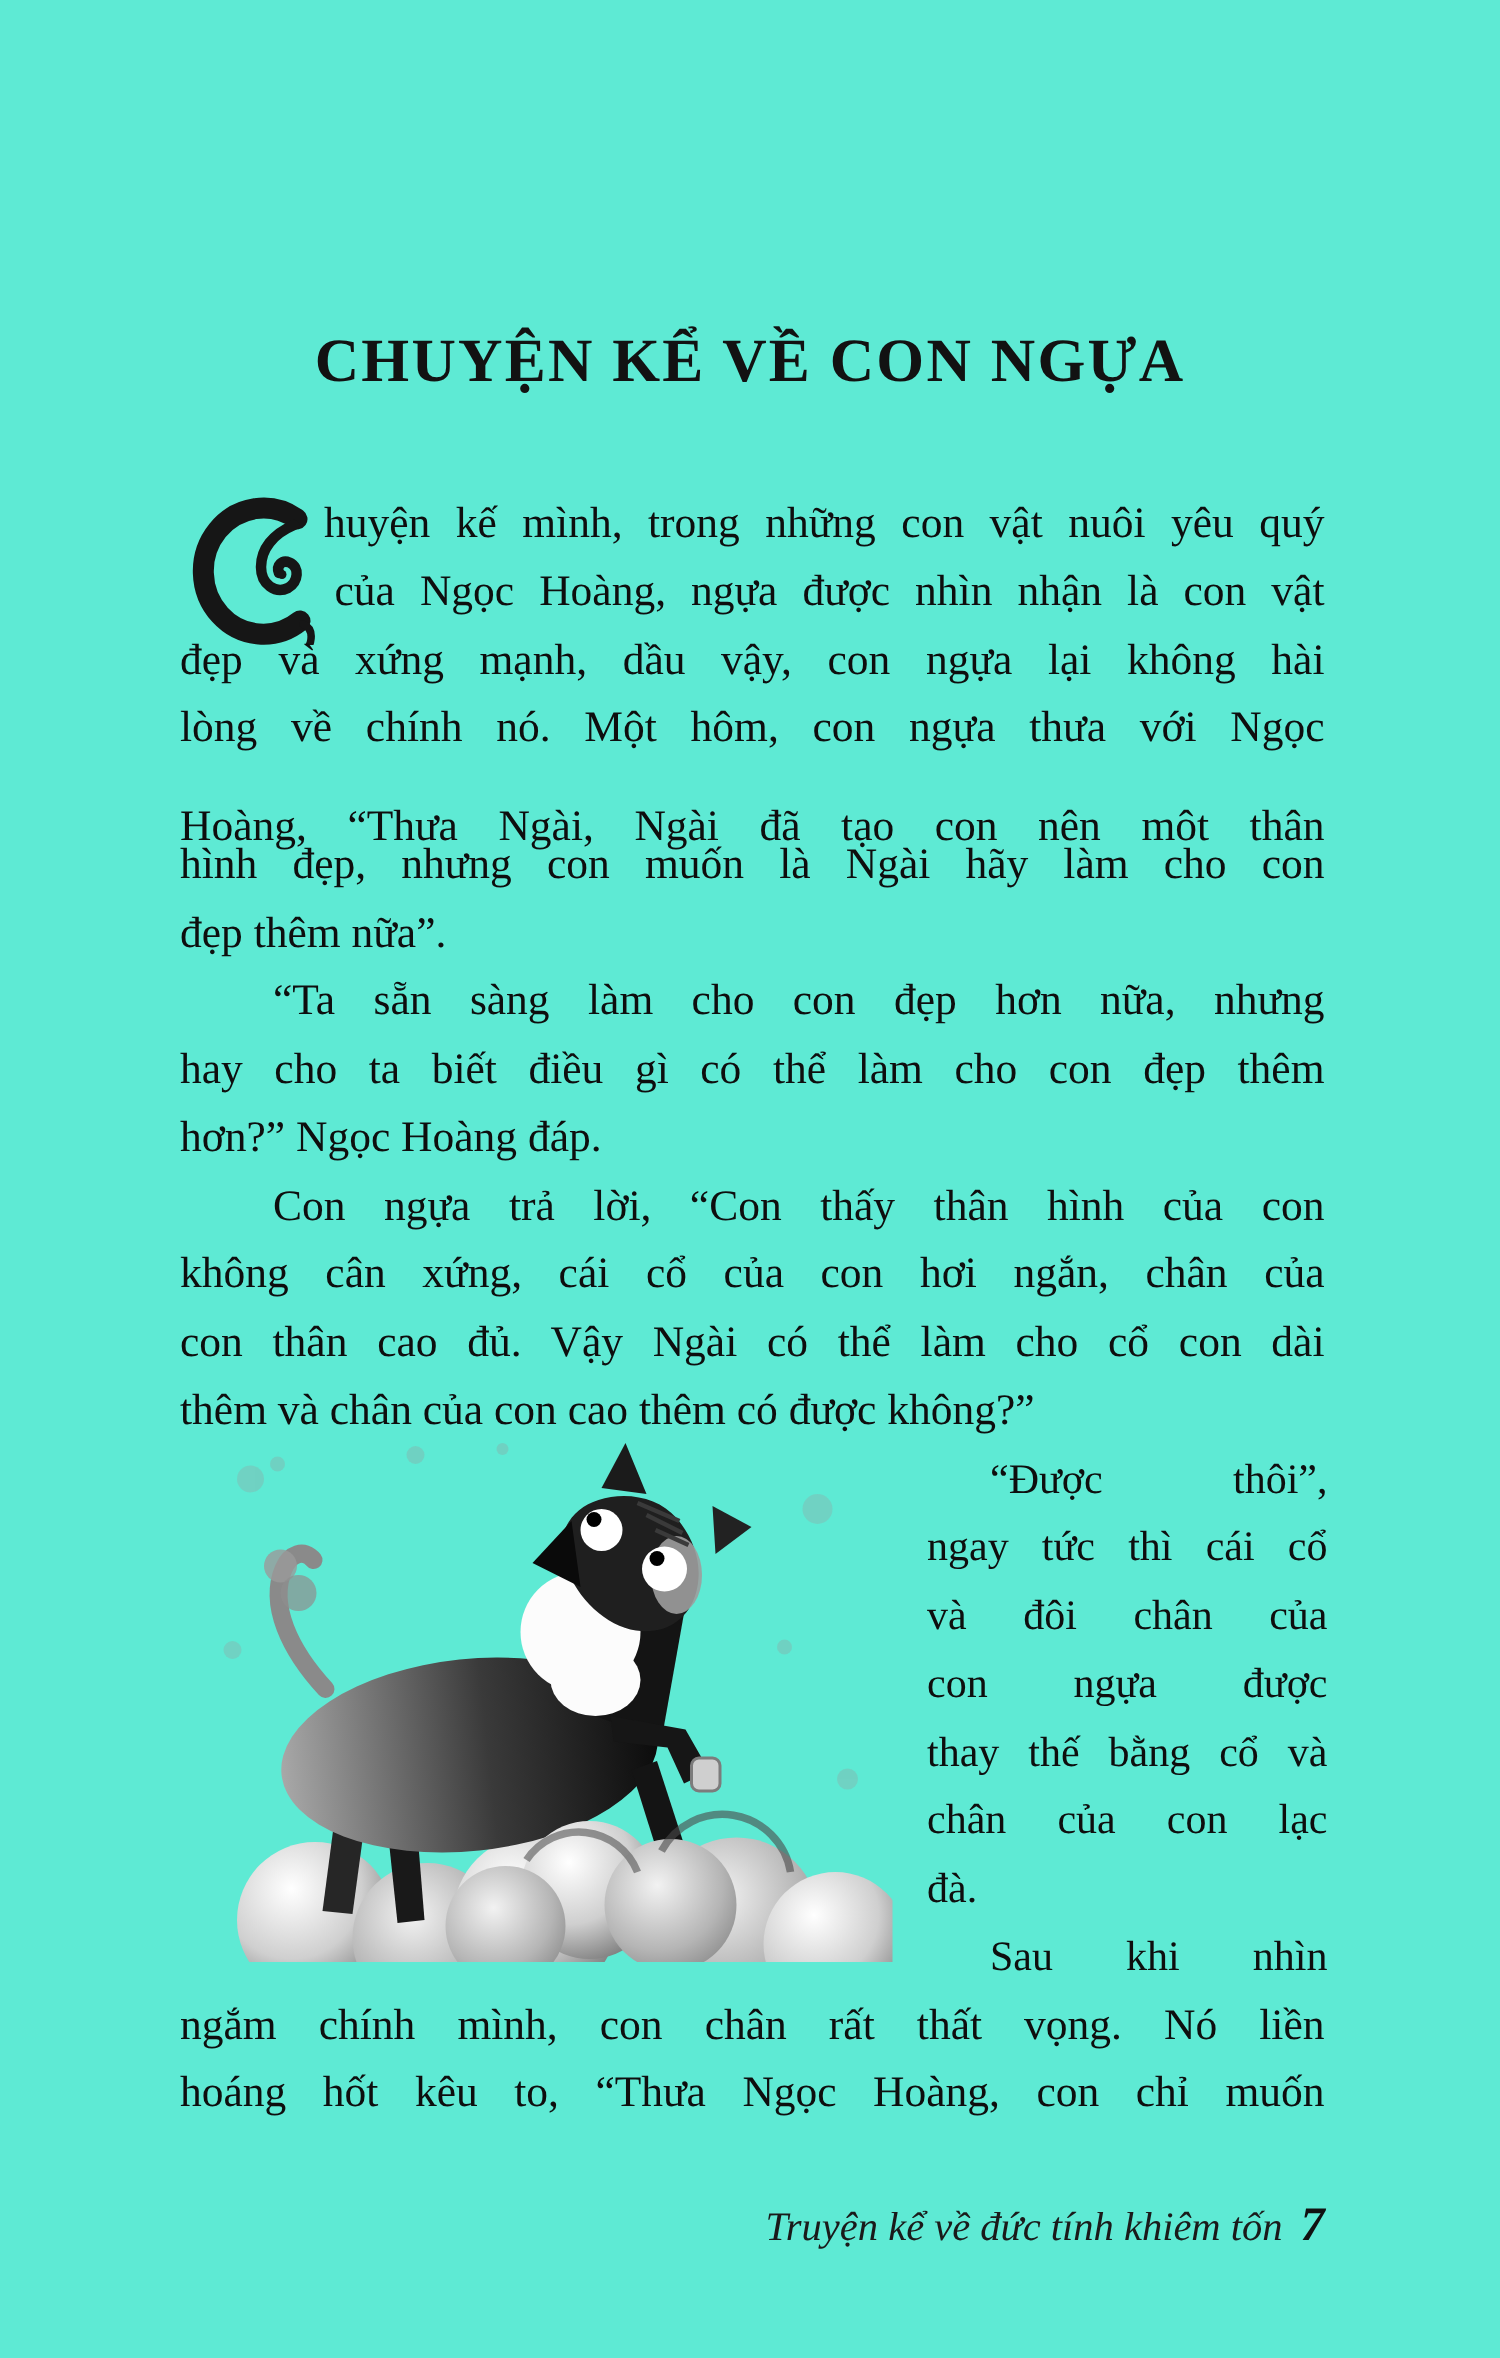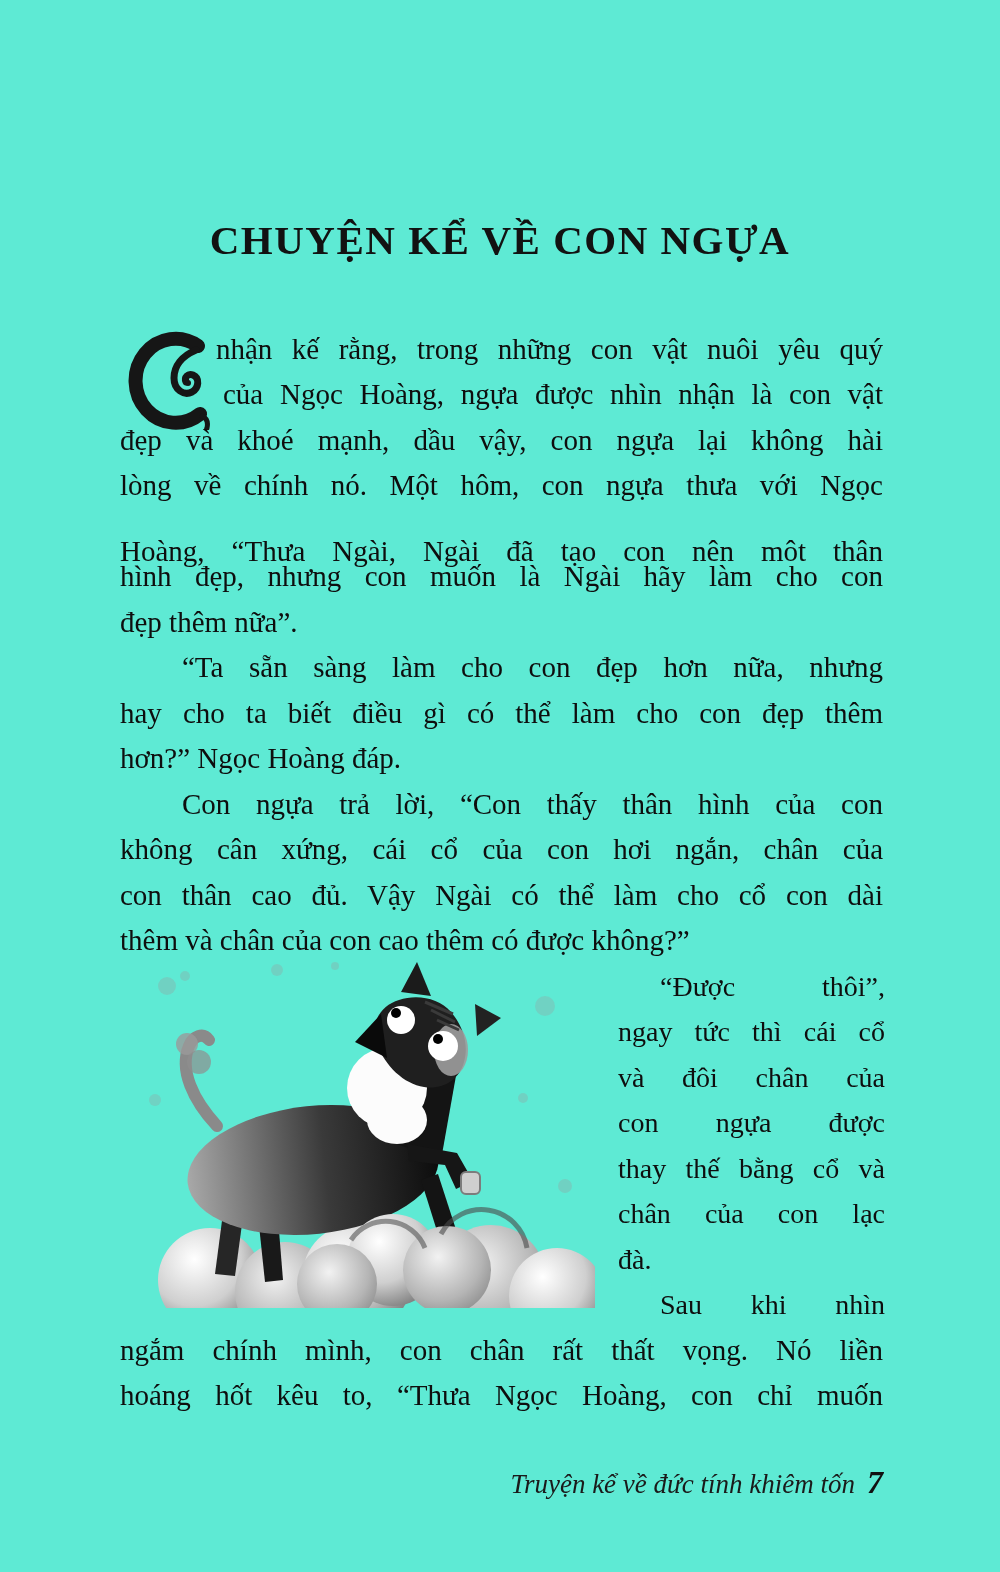--- a/index.html
+++ b/index.html
@@ -51,23 +51,23 @@
 
   <div class="dropcap">
     <svg width="100" height="100" viewBox="0 0 100 100">
       <path d="M82,16 A40,42 0 1 0 84,84" stroke="#161616" stroke-width="14" fill="none" stroke-linecap="round"></path>
       <path d="M80,20 C66,26 58,36 58,48 C58,60 68,66 76,62 C83,58 84,48 77,45 C72,43 68,47 70,52" stroke="#161616" stroke-width="7" fill="none" stroke-linecap="round"></path>
       <circle cx="72" cy="53" r="3" fill="#161616"></circle>
       <path d="M86,86 q7,3 5,12 q-2,7 -9,8" stroke="#161616" stroke-width="5" fill="none" stroke-linecap="round"></path>
     </svg>
   </div>
 
-  <div class="line pad1" style="top:327px">nhận kế rằng, trong những con vật nuôi yêu quý</div>
+  <div class="line pad1" style="top:327px">huyện kế mình, trong những con vật nuôi yêu quý</div>
   <div class="line pad2" style="top:372px">của Ngọc Hoàng, ngựa được nhìn nhận là con vật</div>
-  <div class="line" style="top:418px">đẹp và khoé mạnh, dầu vậy, con ngựa lại không hài</div>
+  <div class="line" style="top:418px">đẹp và xứng mạnh, dầu vậy, con ngựa lại không hài</div>
   <div class="line" style="top:463px">lòng về chính nó. Một hôm, con ngựa thưa với Ngọc</div>
   <div class="line" style="top:529px">Hoàng, “Thưa Ngài, Ngài đã tạo con nên môt thân</div>
   <div class="line" style="top:554px">hình đẹp, nhưng con muốn là Ngài hãy làm cho con</div>
   <div class="line end" style="top:600px">đẹp thêm nữa”.</div>
 
   <div class="line ind" style="top:645px">“Ta sẵn sàng làm cho con đẹp hơn nữa, nhưng</div>
   <div class="line" style="top:691px">hay cho ta biết điều gì có thể làm cho con đẹp thêm</div>
   <div class="line end" style="top:736px">hơn?” Ngọc Hoàng đáp.</div>
 
   <div class="line ind" style="top:782px">Con ngựa trả lời, “Con thấy thân hình của con</div>

